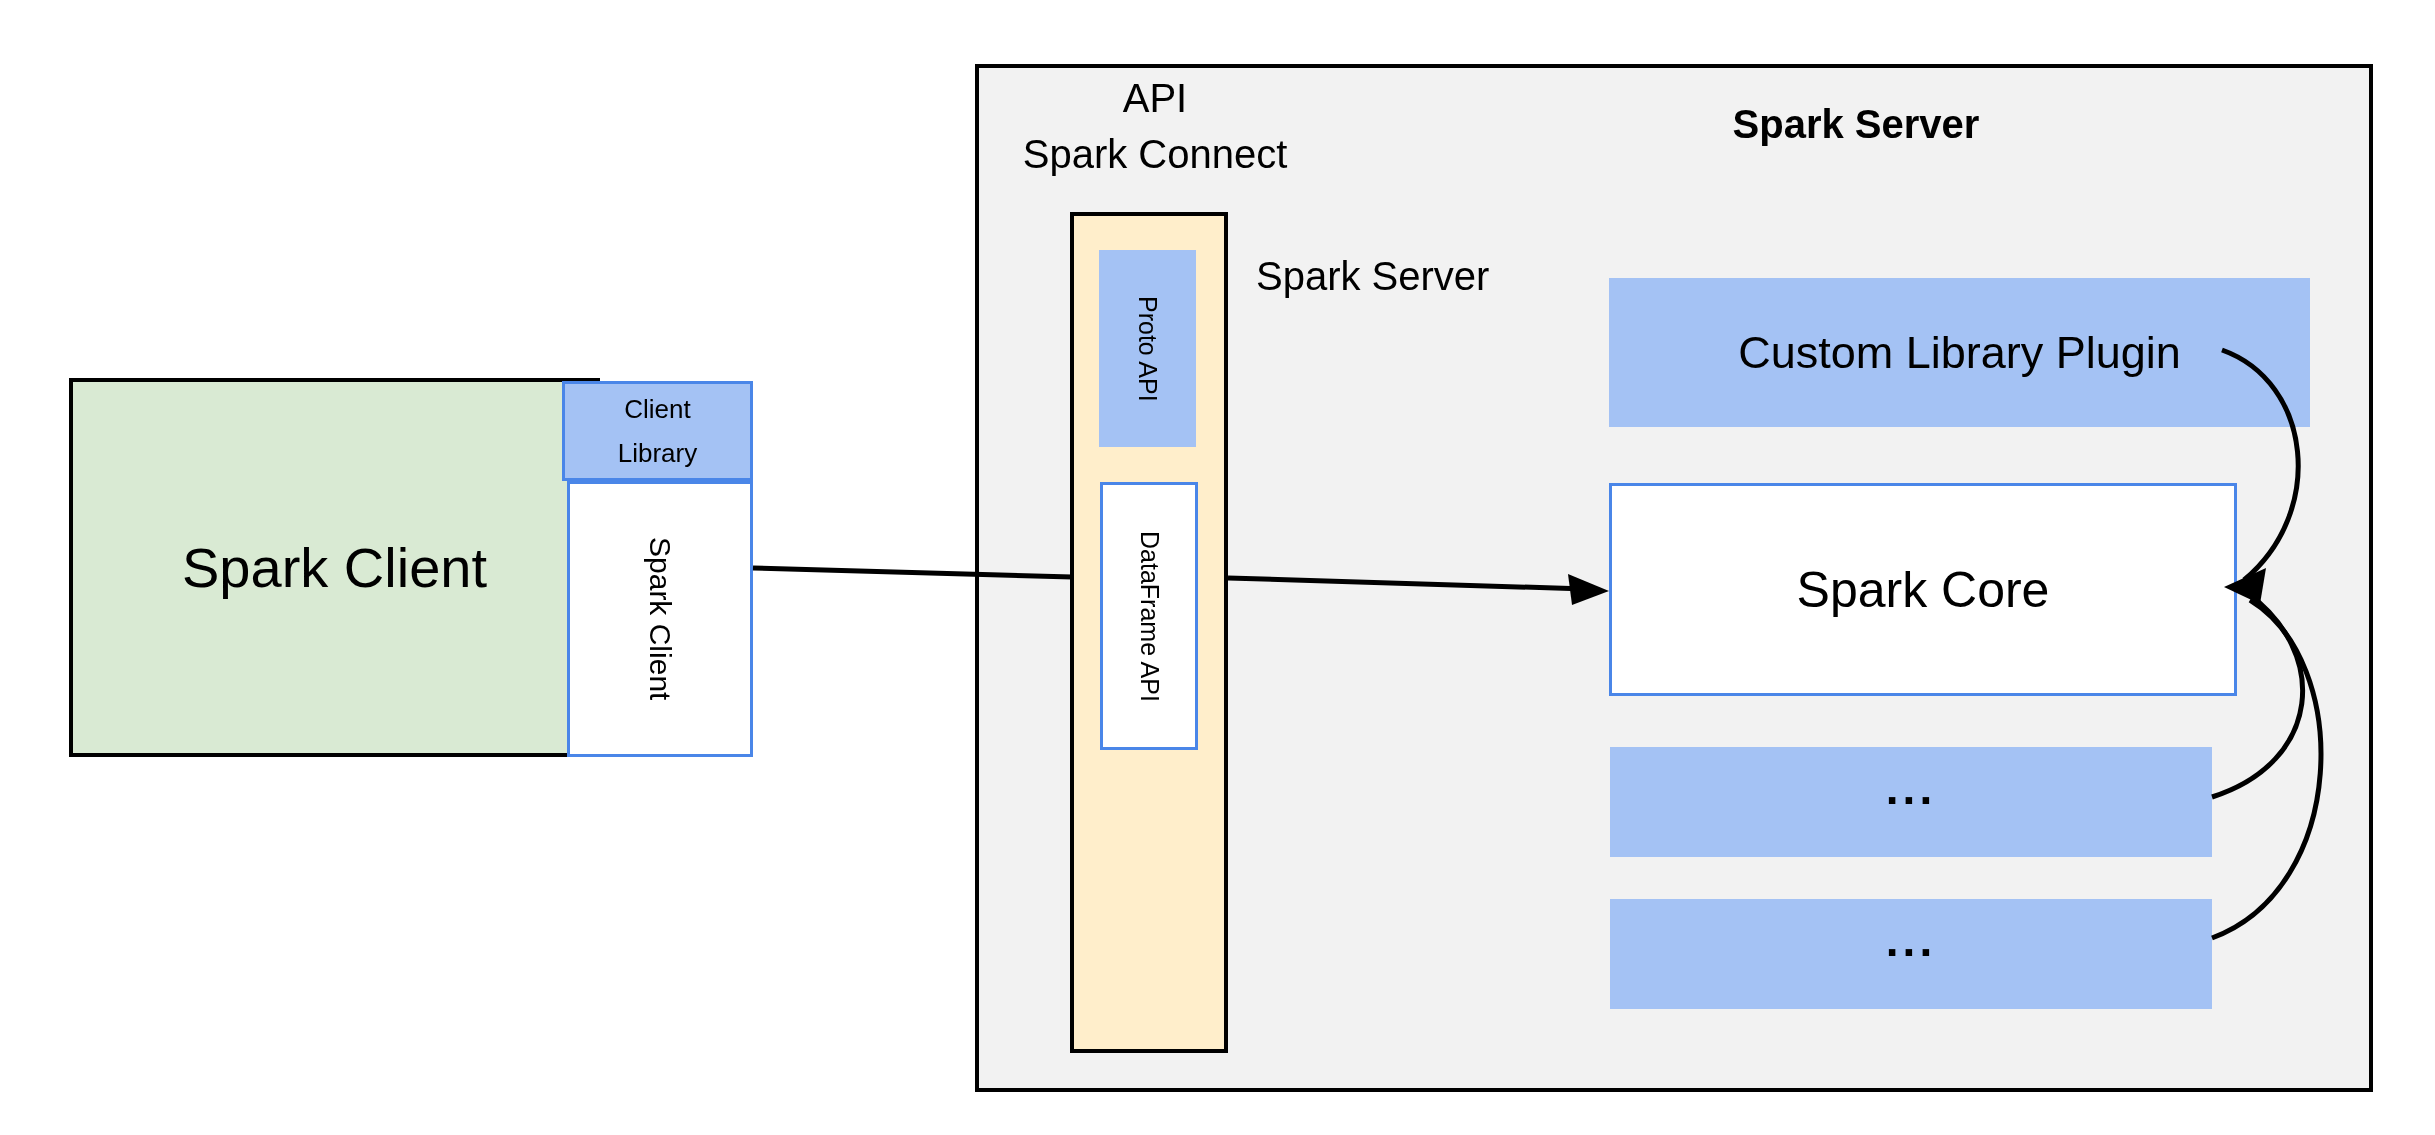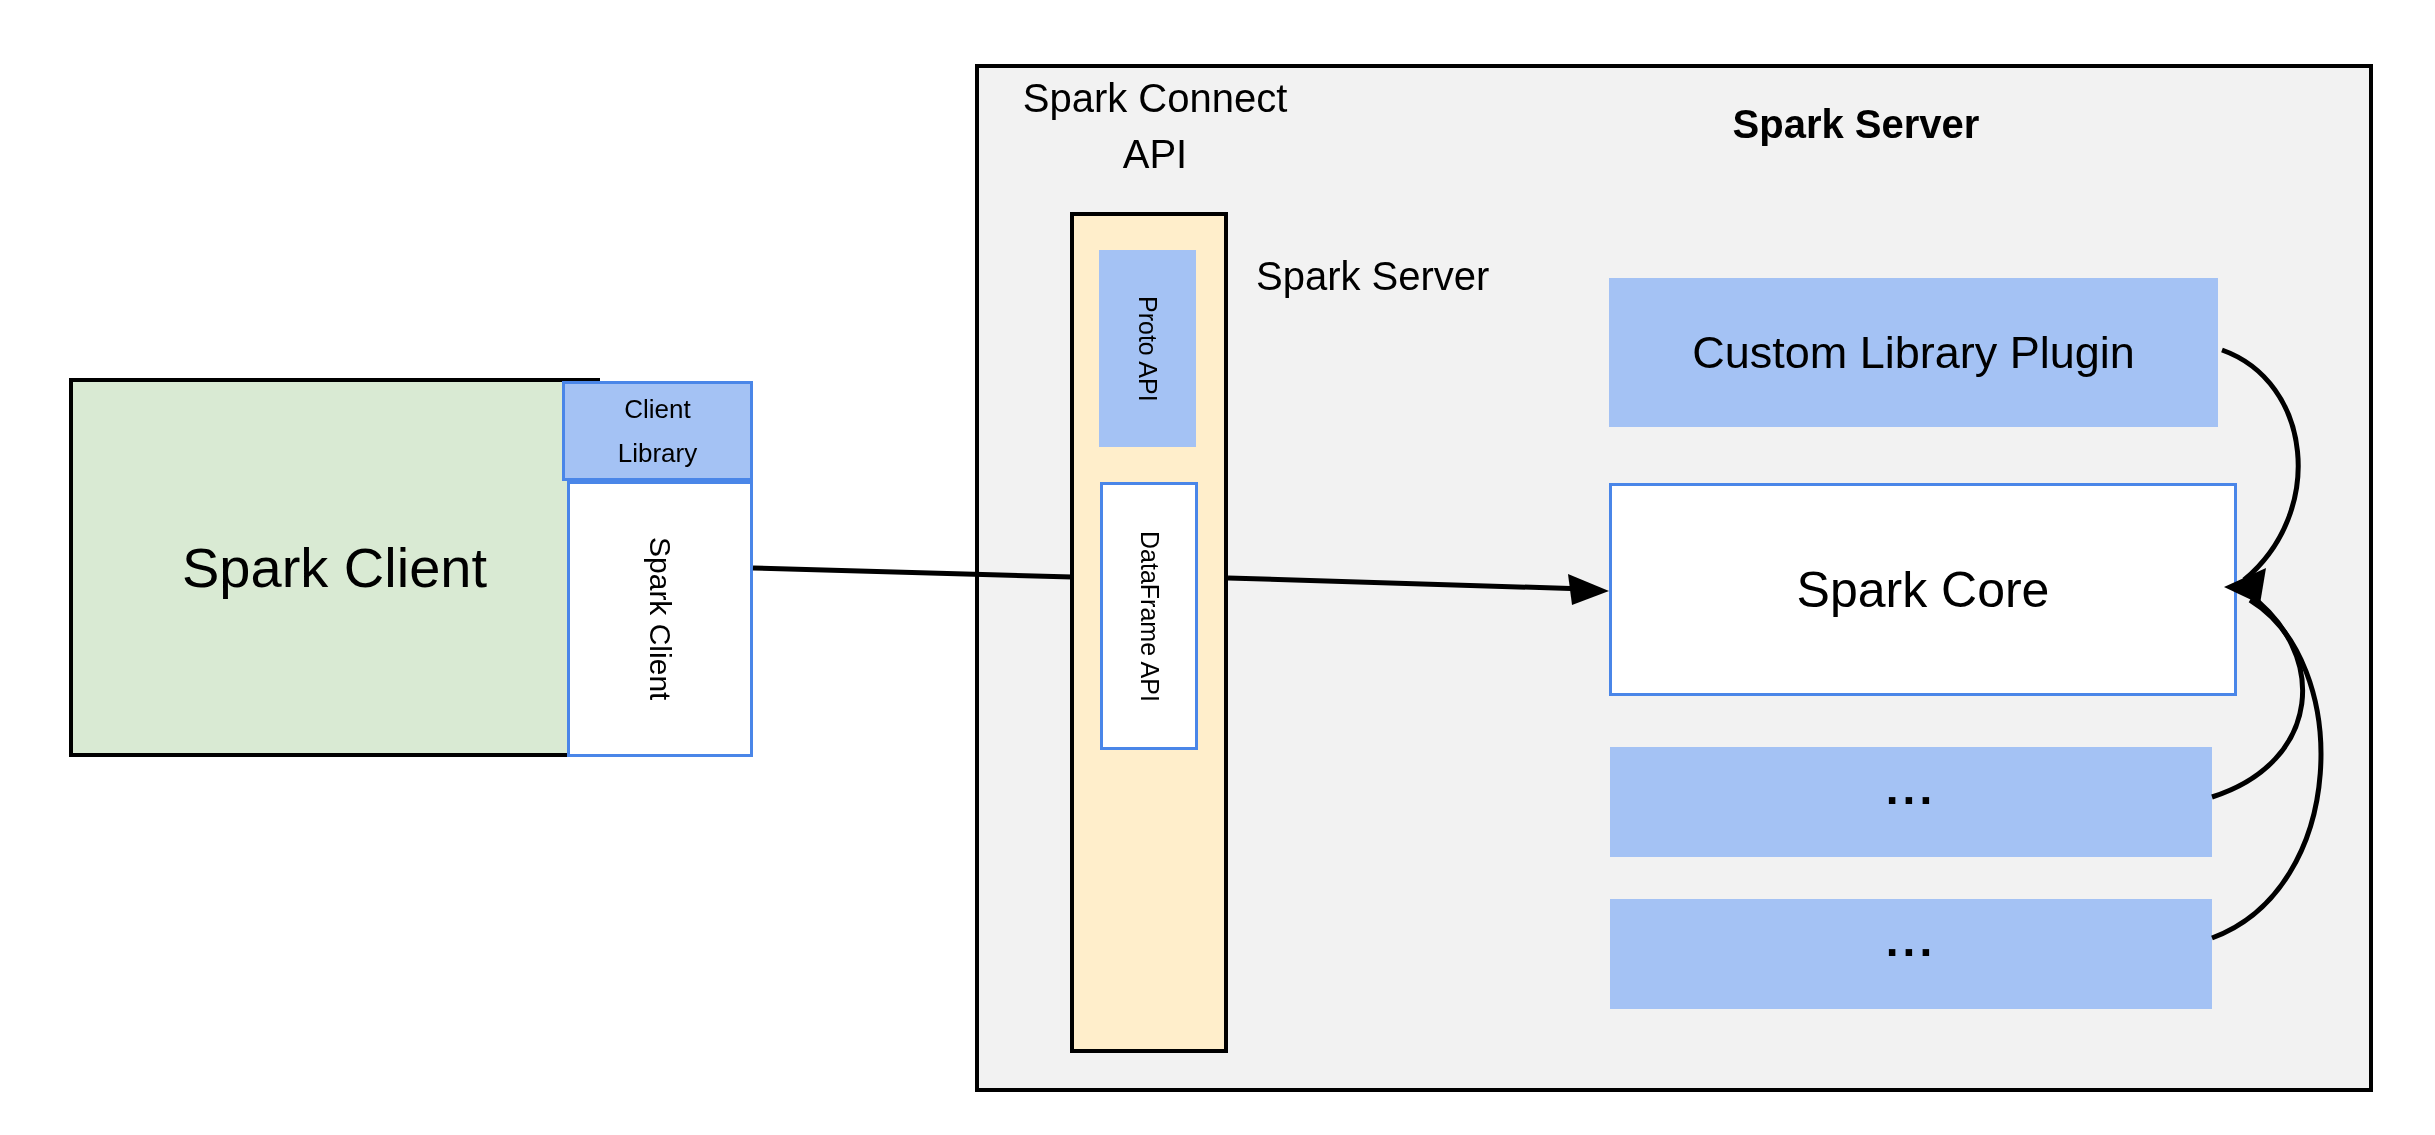--- a/index.html
+++ b/index.html
@@ -48,21 +48,21 @@
     writing-mode:vertical-rl;text-orientation:mixed;
     display:flex;align-items:center;justify-content:center;
     width:100%;height:100%;
   }
   .proto-box .vtext{font-size:25px;}
   .dataframe-box .vtext{font-size:25px;}
   .spark-client-box .vtext{font-size:30px;}
   .library-label{left:1256px;top:248px;width:360px;font-size:40px;line-height:57px;text-align:left;}
   
   .plugin-box{
-    left:1609px;top:278px;width:609px;height:149px;
+    left:1609px;top:278px;width:701px;height:149px;
     background:#a4c2f4;font-size:45px;
   }
   .core-box{
     left:1609px;top:483px;width:628px;height:213px;
     background:#ffffff;border:3px solid #4a86e8;font-size:50px;
   }
   .more-box{
     left:1610px;width:602px;height:110px;
     background:#a4c2f4;font-size:46px;font-weight:bold;
   }
@@ -73,22 +73,22 @@
   .overlay{left:0;top:0;width:2435px;height:1135px;pointer-events:none;}
 </style>
 </head>
 <body>
 
 <div id="canvas">
 
   <div class="abs container-box"></div>
 
   <div class="abs connect-title">
+    <div>API</div>
     <div>Spark Connect</div>
-    <div>API</div>
   </div>
   <div class="abs server-title">Spark Server</div>
 
   <div class="abs center client-app">
     <div>
       <div>Spark Client</div>
     </div>
   </div>
   <div class="abs center client-package">
     <div>

